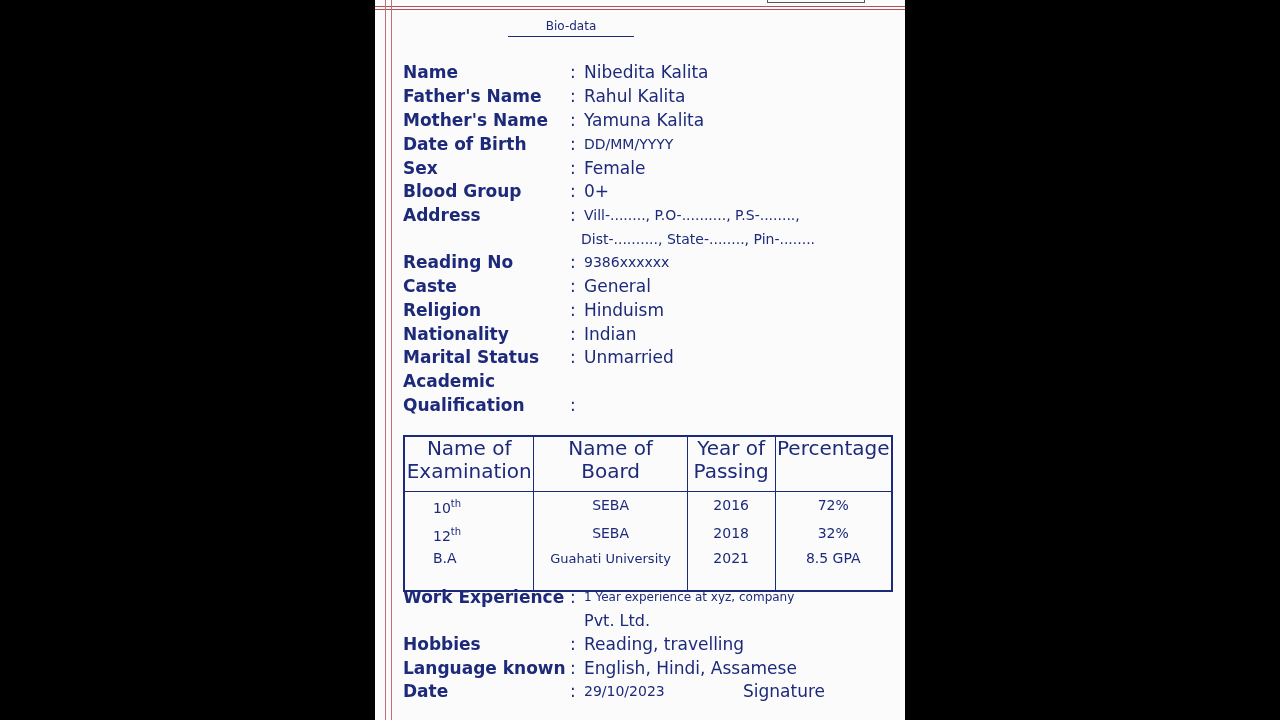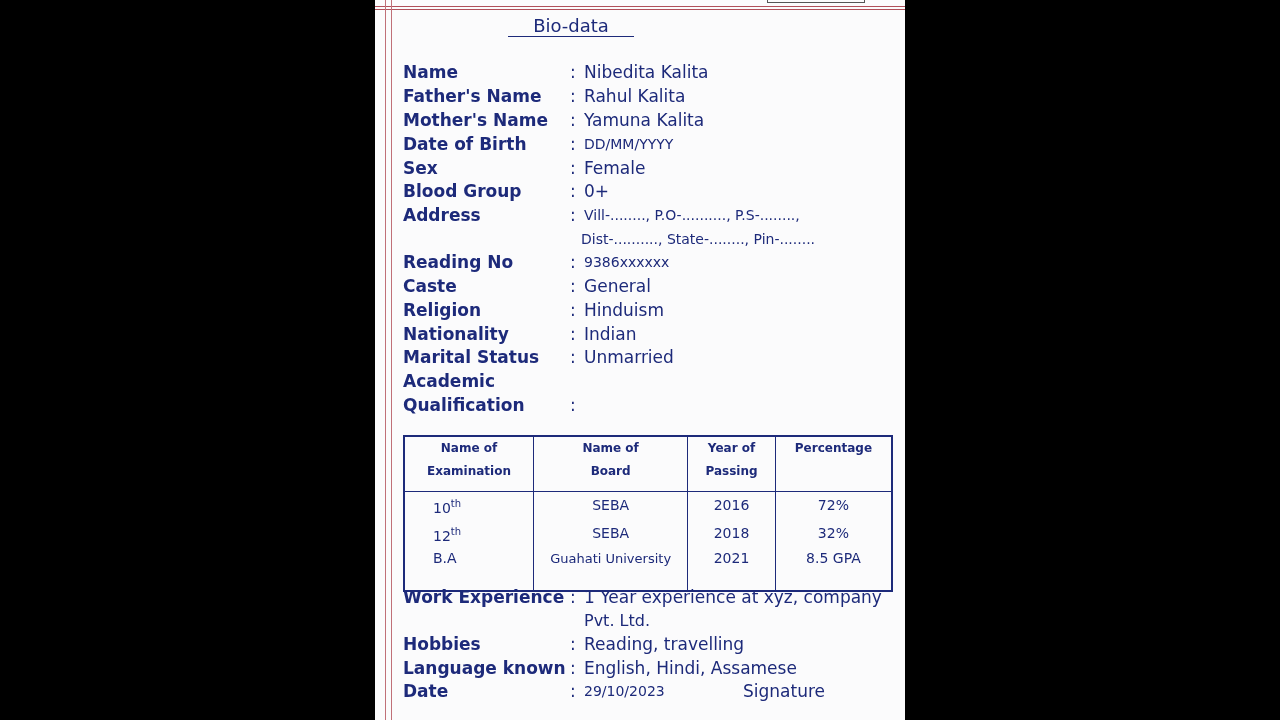--- a/index.html
+++ b/index.html
@@ -12,29 +12,29 @@
     background-size: 100% 23.6px;
     background-position: 0 -9px;
     overflow:hidden;
   }
   .top-red { position:absolute; left:0; right:0; top:6px; height:1px; background:#b0505a; }
   .top-red2 { position:absolute; left:0; right:0; top:9px; height:1px; background:#b0505a; }
   .top-tab { position:absolute; left:392px; top:0; width:96px; height:2px; border:1px solid #555; border-top:none; }
   .margin1 { position:absolute; top:0; bottom:0; left:10px; width:1px; background:#c07078; }
   .margin2 { position:absolute; top:0; bottom:0; left:16px; width:1px; background:#c07078; }
   .ink { color:#1d2a7a; font-family:"DejaVu Sans", sans-serif; font-size:17px; }
-  .title { position:absolute; left:133px; top:16px; width:126px; text-align:center; border-bottom:1.5px solid #1d2a7a; font-size:18px; line-height:20px; }
+  .title { position:absolute; left:133px; top:16px; width:126px; text-align:center; border-bottom:1.5px solid #1d2a7a; font-size:12px; line-height:20px; }
   .row { position:absolute; left:28px; right:0; height:23px; line-height:23px; }
   .row .label { position:absolute; left:0; white-space:nowrap;font-weight:bold; }
   .row .colon { position:absolute; left:167px; }
   .row .value { position:absolute; left:181px; white-space:nowrap; }
   .value.small { font-size:14px; }
   table.edu { position:absolute; left:28px; top:435px; width:490px; height:144px; border-collapse:collapse; border:2px solid #1d2a7a; }
   table.edu th, table.edu td { border-left:1.5px solid #1d2a7a; border-right:1.5px solid #1d2a7a; color:#1d2a7a; font-family:"DejaVu Sans", sans-serif; font-weight:normal; text-align:center; padding:0; }
-  table.edu th { font-size:12px; line-height:23px; vertical-align:top; height:54px; border-bottom:1.5px solid #1d2a7a;font-weight:bold; }
+  table.edu th { font-size:20px; line-height:23px; vertical-align:top; height:54px; border-bottom:1.5px solid #1d2a7a; }
   table.edu td { font-size:14px; line-height:23px; height:23px; }
   table.edu tr.blank td { height:20px; }
   sup { font-size:10px; }
   .signature { position:absolute; left:368px; top:680px; line-height:23px; font-size:17px; }
 </style>
 </head>
 <body>
 
 <div class="paper">
   <div class="top-red"></div>
@@ -168,21 +168,21 @@
         <td></td>
         <td></td>
         <td></td>
       </tr>
     </tbody>
   </table>
 
   <div class="row ink" style="top:586px;">
     <span class="label">Work Experience</span>
     <span class="colon">:</span>
-    <span class="value" style="font-size:17px;">1 Year experience at xyz, company</span>
+    <span class="value" style="font-size:12px;">1 Year experience at xyz, company</span>
   </div>
   <div class="row ink" style="top:609px;">
     <span class="value" style="font-size:16px;">Pvt. Ltd.</span>
   </div>
   <div class="row ink" style="top:633px;">
     <span class="label">Hobbies</span>
     <span class="colon">:</span>
     <span class="value">Reading, travelling</span>
   </div>
   <div class="row ink" style="top:657px;">

